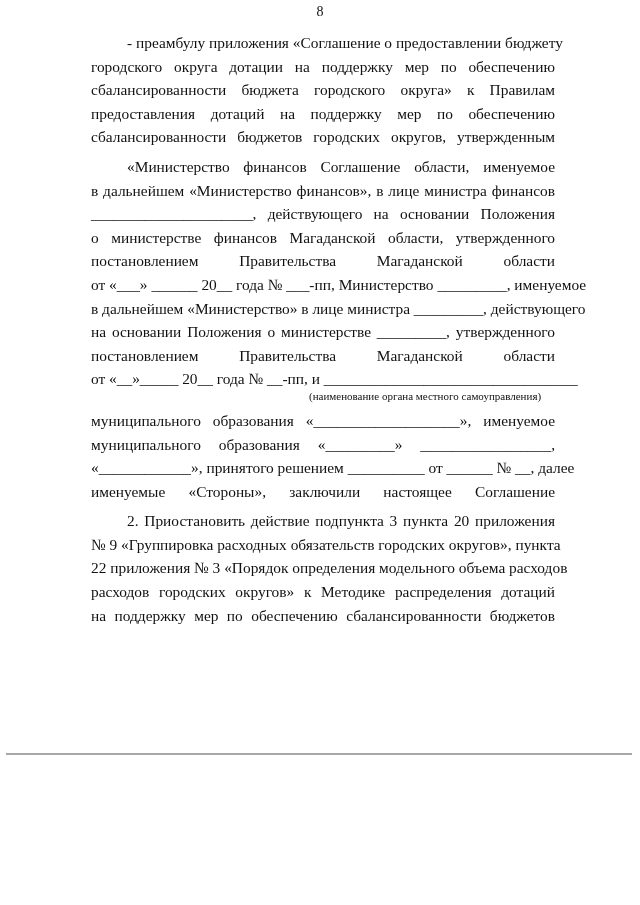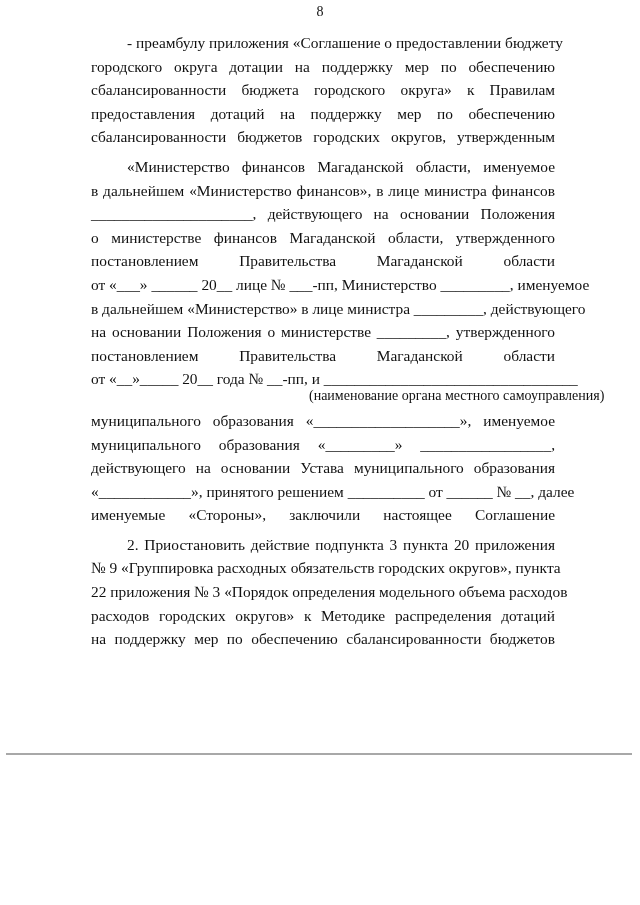--- a/index.html
+++ b/index.html
@@ -41,21 +41,21 @@
   }
   .line.last {
     text-align-last: left;
   }
   .line.indent {
     padding-left: 36px;
   }
   .caption-row {
     height: 16px;
     line-height: 14px;
-    font-size: 14px;
+    font-size: 11px;
     text-align: left;
     padding-left: 218px;
     white-space: nowrap;
     margin-top: -2px;
     margin-bottom: 4px;
   }
   .gap {
     height: 6px;
   }
   .page-break-line {
@@ -78,38 +78,37 @@
     <div class="line indent">- преамбулу приложения «Соглашение о предоставлении бюджету</div>
     <div class="line">городского округа дотации на поддержку мер по обеспечению</div>
     <div class="line">сбалансированности бюджета городского округа» к Правилам</div>
     <div class="line">предоставления дотаций на поддержку мер по обеспечению</div>
     <div class="line">сбалансированности бюджетов городских округов, утвержденным</div>
   </div>
 
   <div class="gap"></div>
 
   <div>
-    <div class="line indent">«Министерство финансов Магаданской области, именуемое</div>
+    <div class="line indent">«Министерство финансов Соглашение области, именуемое</div>
     <div class="line">в дальнейшем «Министерство финансов», в лице министра финансов</div>
     <div class="line">_____________________, действующего на основании Положения</div>
     <div class="line">о министерстве финансов Магаданской области, утвержденного</div>
     <div class="line">постановлением Правительства Магаданской области</div>
-    <div class="line">от «___» ______ 20__ лице № ___-пп, Министерство _________, именуемое</div>
+    <div class="line">от «___» ______ 20__ года № ___-пп, Министерство _________, именуемое</div>
     <div class="line">в дальнейшем «Министерство» в лице министра _________, действующего</div>
     <div class="line">на основании Положения о министерстве _________, утвержденного</div>
     <div class="line">постановлением Правительства Магаданской области</div>
     <div class="line last">от «__»_____ 20__ года № __-пп, и _________________________________</div>
   </div>
 
   <div class="caption-row">(наименование органа местного самоуправления)</div>
 
   <div>
     <div class="line">муниципального образования «___________________», именуемое</div>
     <div class="line">муниципального образования «_________» _________________,</div>
-    <div class="line">действующего на основании Устава муниципального образования</div>
     <div class="line">«____________», принятого решением __________ от ______ № __, далее</div>
     <div class="line">именуемые «Стороны», заключили настоящее Соглашение</div>
   </div>
 
   <div class="gap"></div>
 
   <div>
     <div class="line indent">2. Приостановить действие подпункта 3 пункта 20 приложения</div>
     <div class="line">№ 9 «Группировка расходных обязательств городских округов», пункта</div>
     <div class="line">22 приложения № 3 «Порядок определения модельного объема расходов</div>

